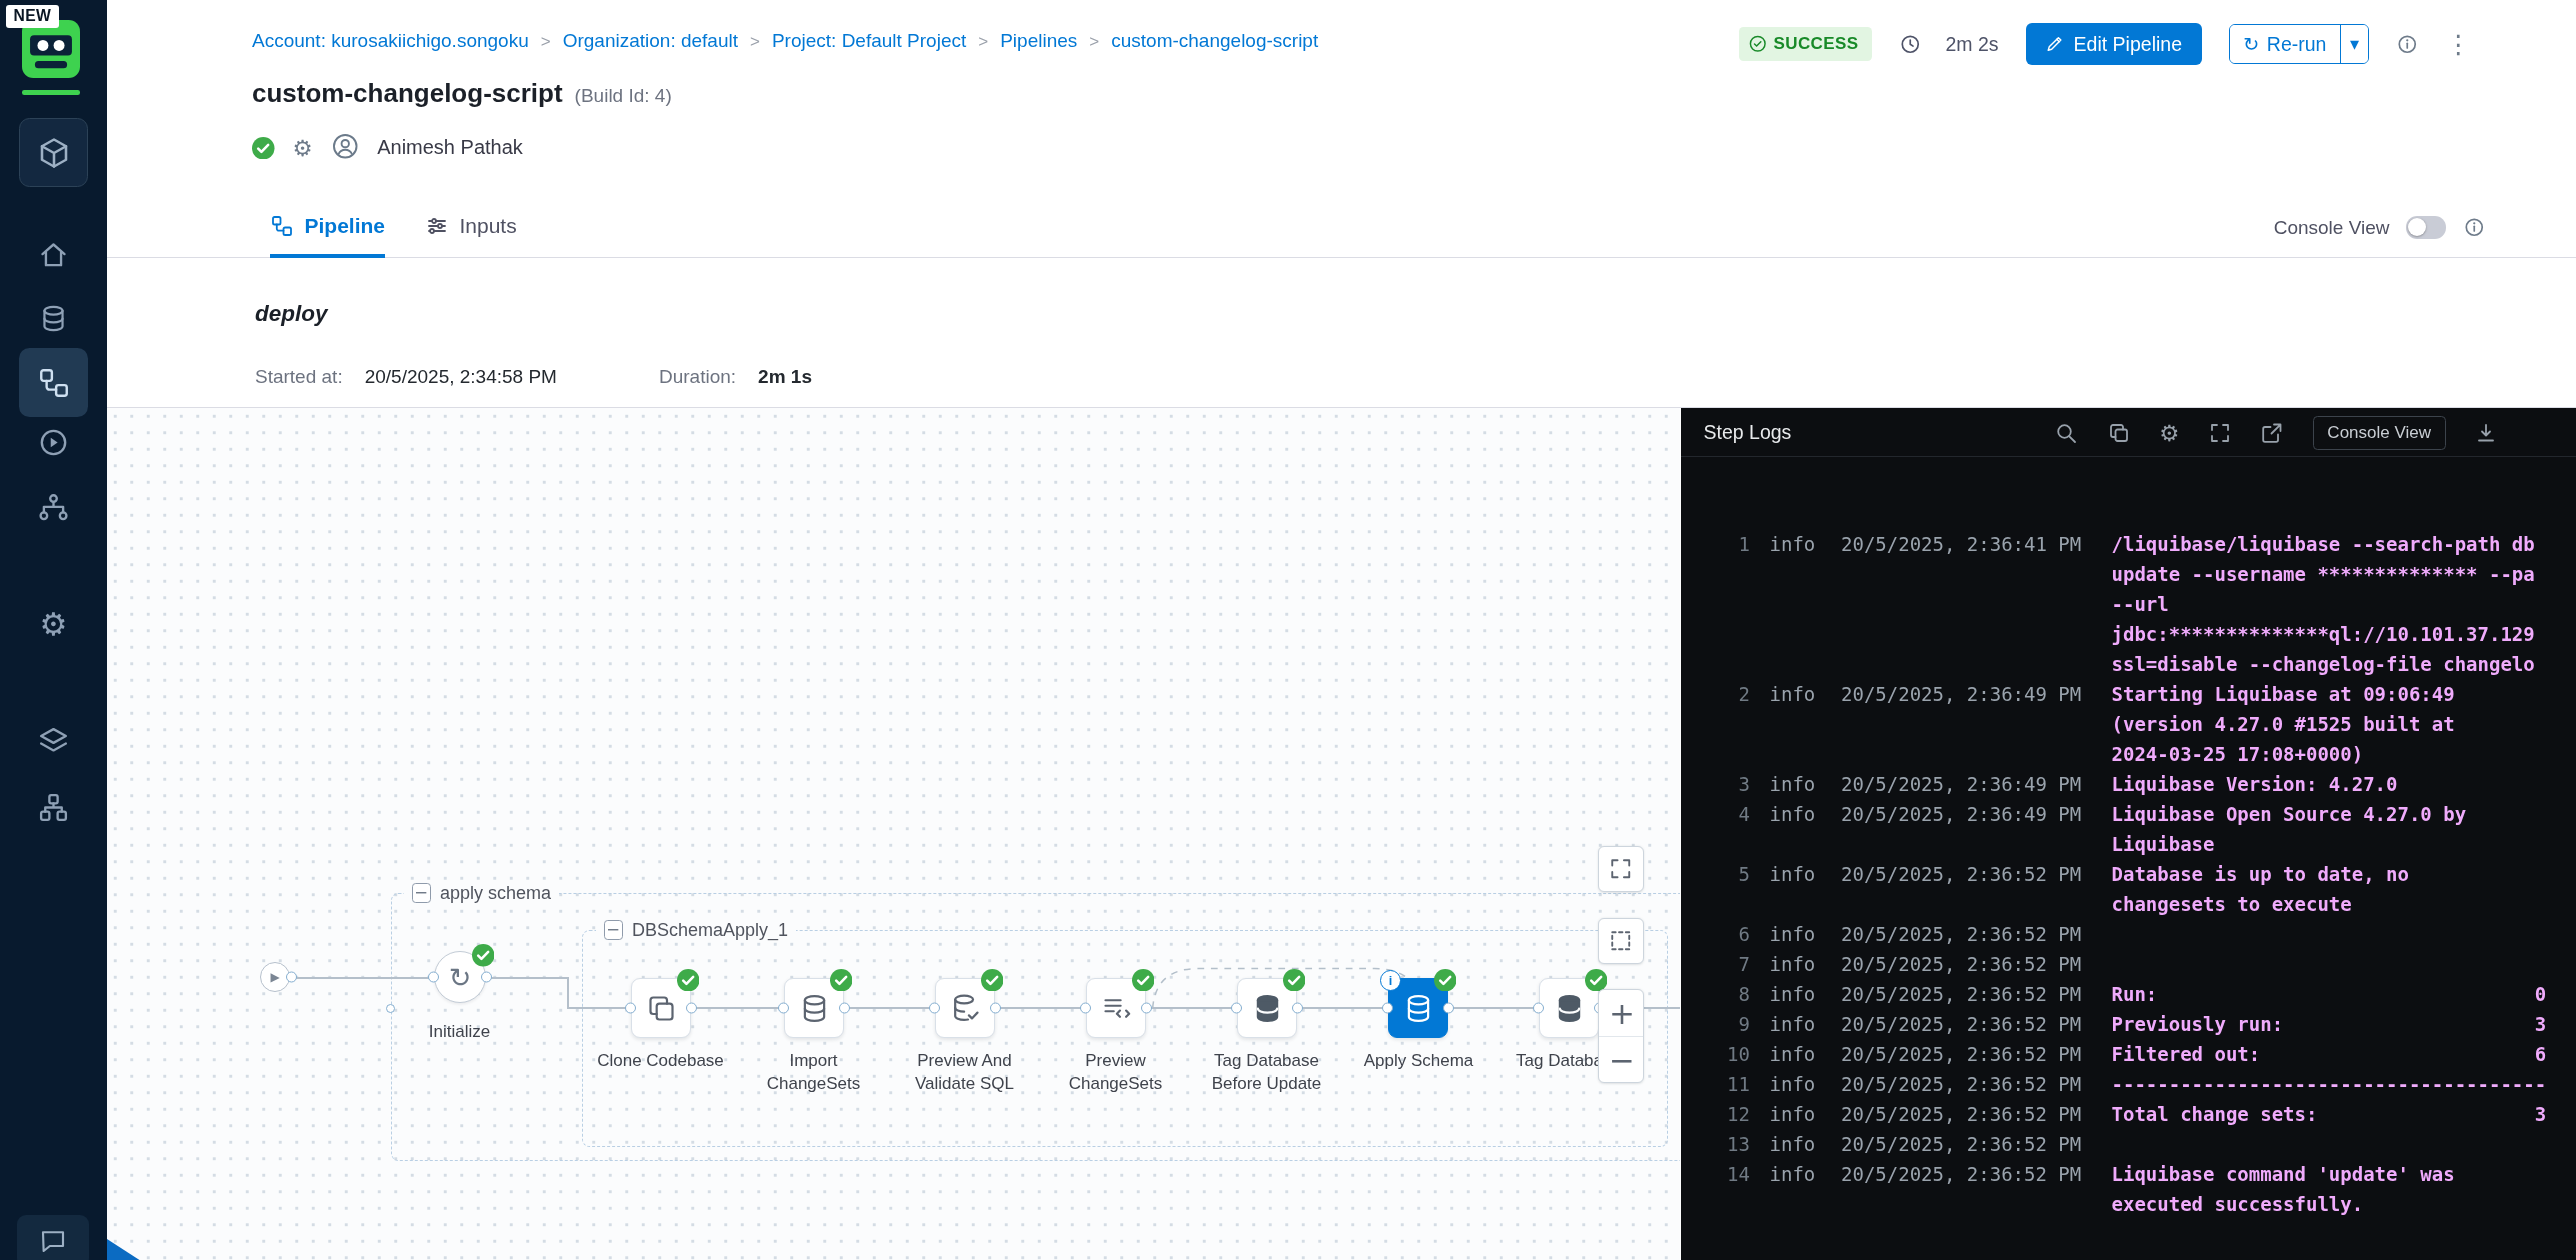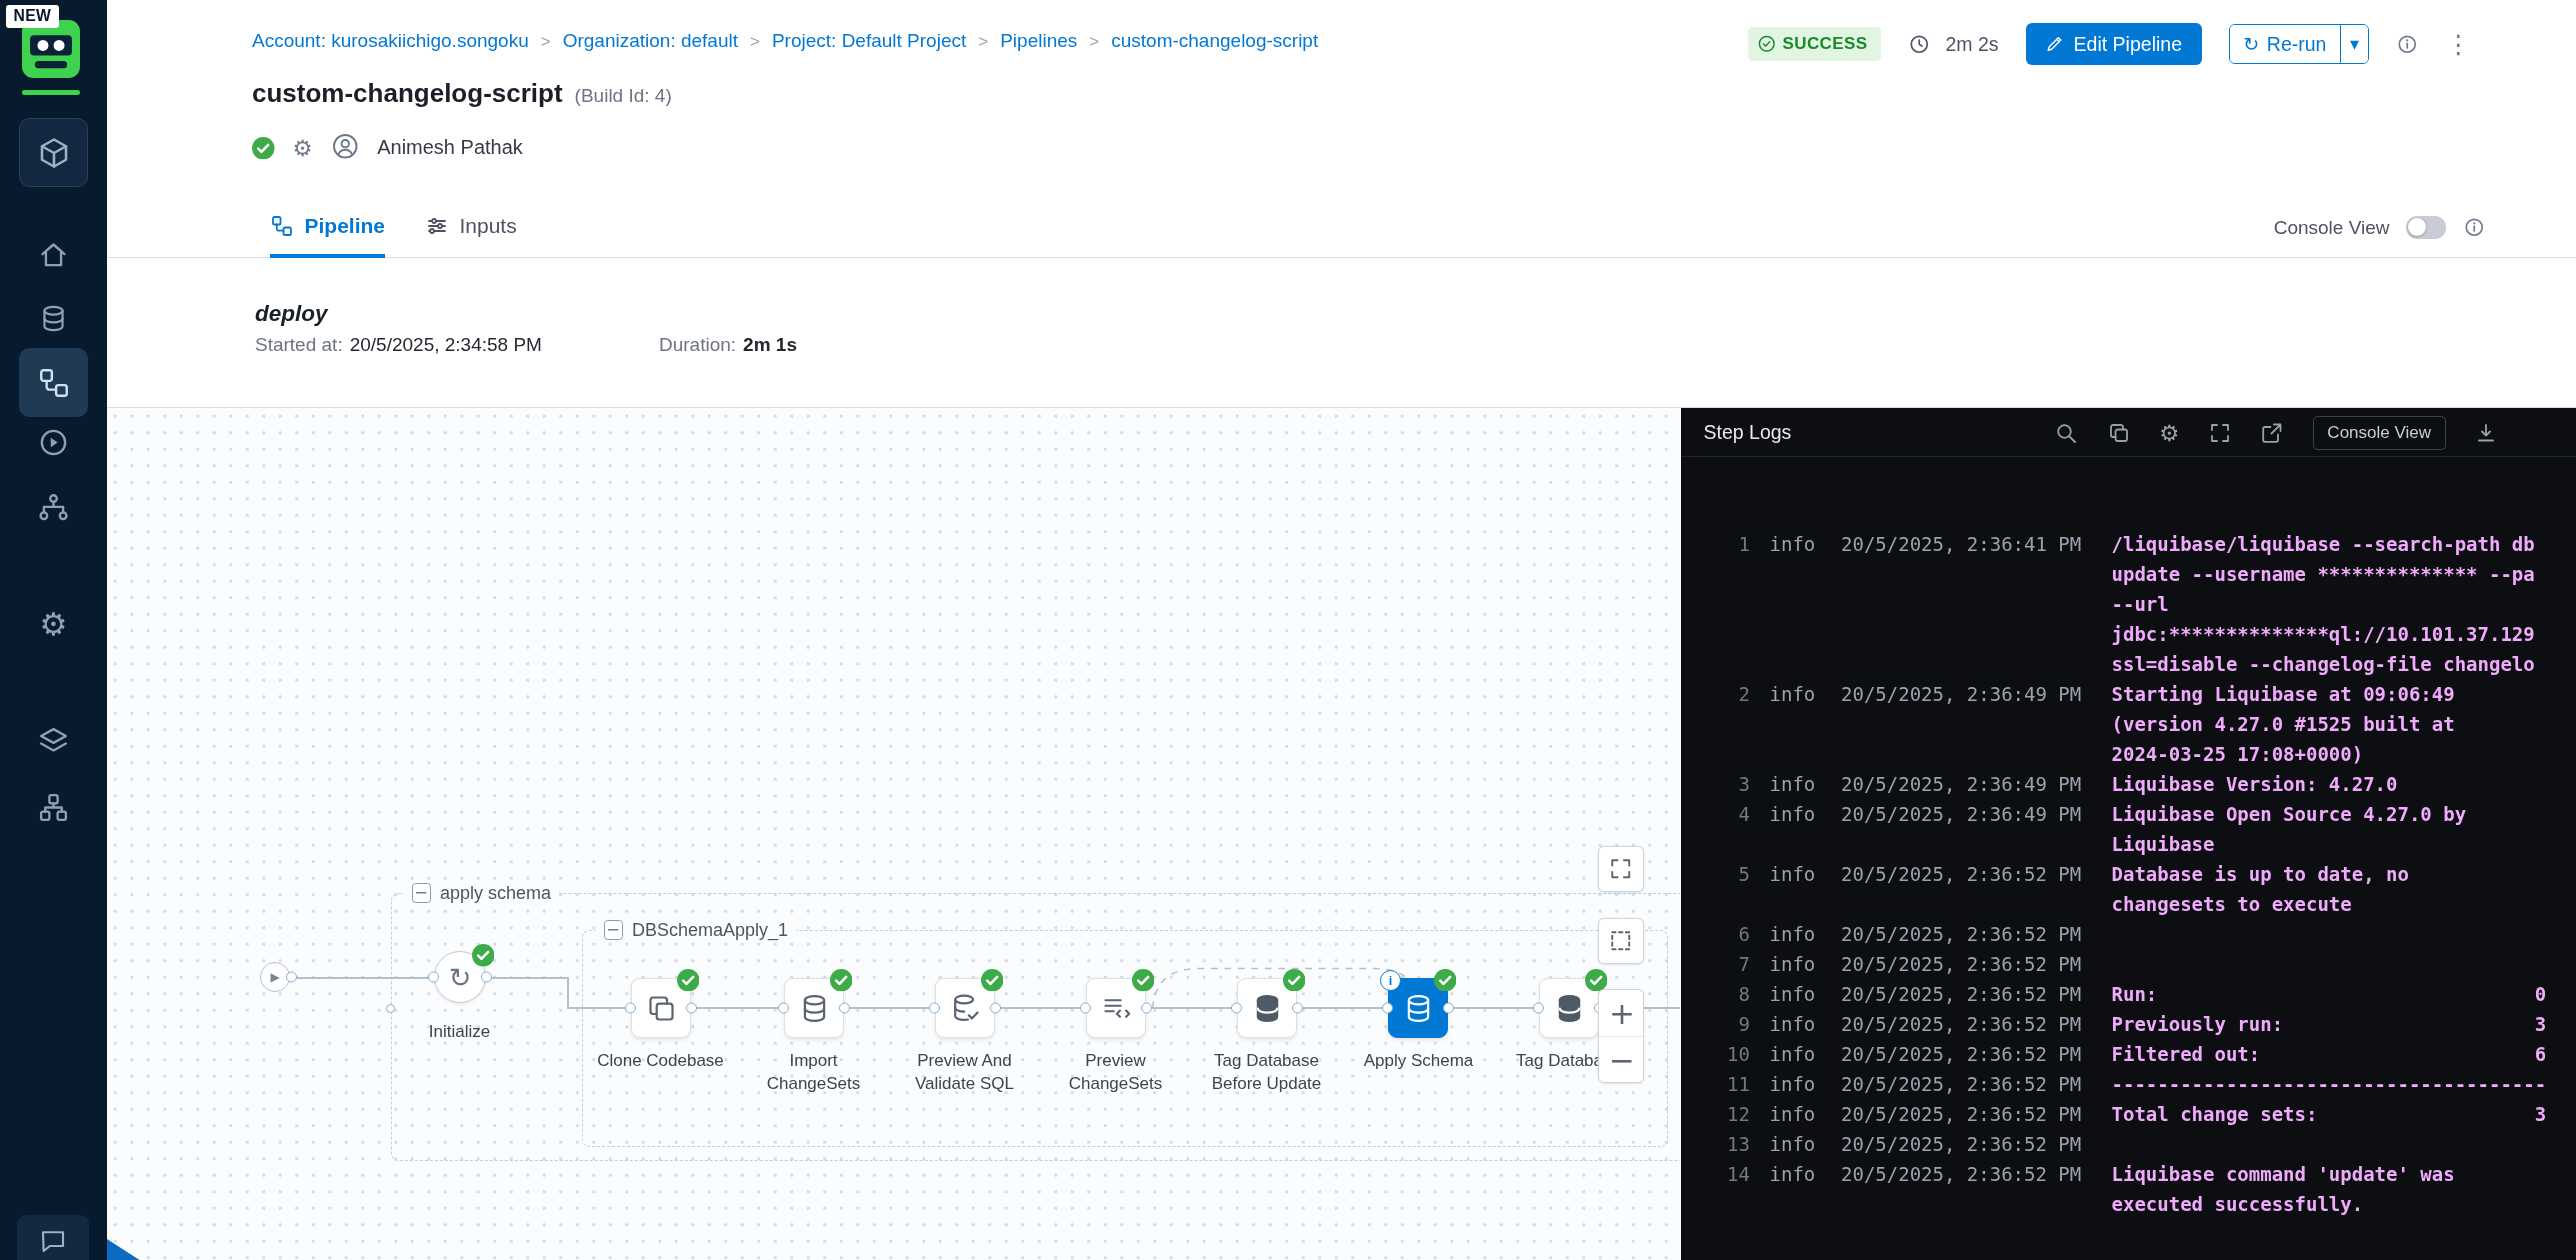--- a/index.html
+++ b/index.html
@@ -19,21 +19,21 @@
   .module-box { color:#9db0c4; }
   .help-box { position:absolute; left:17px; top:1215px; width:72px; height:52px; background:#13293f; border-radius:9px; display:flex; align-items:center; justify-content:center; color:#9db0c4; }
 
   
   .topbar { position:absolute; left:107px; top:0; width:2469px; height:197px; background:#fff; }
   .breadcrumb { position:absolute; left:145px; top:30px; display:flex; align-items:center; font-size:19px; }
   .crumb { color:#0278d5; cursor:pointer; white-space:nowrap; }
   .crumb + .crumb::before { content:">"; color:#9aa0aa; margin:0 12px; font-size:17px; cursor:default; }
   .hdr-right { position:absolute; right:105px; top:21px; height:46px; display:flex; align-items:center; gap:27px; }
   .badge-success { display:flex; align-items:center; gap:6px; background:#e2f5e2; color:#188a28; font-size:17px; font-weight:700; letter-spacing:0.4px; padding:6.7px 13.5px 6.7px 9px; border-radius:4.5px; }
-  .duration { display:flex; align-items:center; gap:15px; color:#4e5368; font-size:19.5px; }
+  .duration { display:flex; align-items:center; gap:24px; color:#4e5368; font-size:19.5px; }
   .duration svg, .badge-success svg { stroke:currentColor; fill:none; stroke-width:1.8; stroke-linecap:round; stroke-linejoin:round; }
   .btn-primary { display:flex; align-items:center; gap:9px; background:#0278d5; color:#fff; font-size:19.5px; border:none; padding:9.7px 19.5px; border-radius:6px; cursor:pointer; font-family:inherit; }
   .btn-primary svg { stroke:#fff; fill:none; stroke-width:1.8; stroke-linecap:round; stroke-linejoin:round; }
   .btn-split { display:flex; border:1.5px solid #0278d5; border-radius:6px; overflow:hidden; background:#fff; }
   .split-main { display:flex; align-items:center; gap:7.5px; color:#0278d5; background:#fff; border:none; font-size:19.5px; padding:7.5px 13.5px; cursor:pointer; font-family:inherit; }
   .split-caret { border:none; border-left:1.5px solid #0278d5; background:#fff; color:#0278d5; font-size:18px; padding:0 9px; cursor:pointer; }
   .icon-btn { display:inline-flex; align-items:center; justify-content:center; color:#6e7b8a; cursor:pointer; }
   .icon-btn svg { stroke:currentColor; fill:none; stroke-width:1.8; stroke-linecap:round; stroke-linejoin:round; }
   .kebab { color:#6e7b8a; font-size:25.5px; cursor:pointer; }
   .page-title { position:absolute; left:145px; top:78px; font-size:26px; font-weight:700; color:#1b2028; display:flex; align-items:baseline; }
@@ -49,21 +49,21 @@
   .tab svg { stroke:currentColor; fill:none; stroke-width:1.8; stroke-linecap:round; stroke-linejoin:round; }
   .tab.active { color:#0278d5; border-bottom-color:#0278d5; font-weight:700; }
   .tabs-right { position:absolute; right:91px; top:0; height:61px; display:flex; align-items:center; gap:16.5px; }
   .cv-label { font-size:19px; color:#4f5162; }
   .toggle { position:relative; width:40px; height:22.5px; background:#c9ccd6; border-radius:11.2px; cursor:pointer; display:inline-block; }
   .toggle .knob { position:absolute; left:2.2px; top:2.2px; width:18px; height:18px; background:#fff; border-radius:50%; box-shadow:0 0.7px 2.2px rgba(0,0,0,.35); }
 
   
   .stagebar { position:absolute; left:107px; top:258px; width:2469px; height:150px; background:#fff; border-bottom:1.5px solid #dbdce4; }
   .stage-name { position:absolute; left:148px; top:43px; font-size:22.5px; font-weight:700; color:#1b2028;font-style:italic; }
-  .meta-started, .meta-duration { position:absolute; top:76px; font-size:19px; display:flex; gap:7px; }
+  .meta-started, .meta-duration { position:absolute; top:108px; font-size:19px; display:flex; gap:22px; }
   .meta-started { left:148px; } .meta-duration { left:552px; }
   .meta-label { color:#6d7380; } .meta-value { color:#24292f; } .meta-value.bold { font-weight:700; }
 
   
   .canvas { position:absolute; left:107px; top:408px; width:1573px; height:853px; overflow:hidden;
             background-color:#fbfcfd; background-image:radial-gradient(#d4dce4 1.5px, transparent 1.5px); background-size:16.5px 16.5px; }
   .group { position:absolute; border:1.5px dashed #b9cfe4; border-radius:7.5px; }
   .group-label { position:absolute; display:flex; align-items:center; gap:9px; font-size:18px; color:#50545e; background:#fbfcfd; padding:1.5px 7.5px; white-space:nowrap; cursor:pointer; }
   .collapse-box { display:inline-flex; align-items:center; justify-content:center; width:19.5px; height:19.5px; border:1.5px solid #8f9bab; border-radius:3.7px; color:#6b7684; font-size:16.5px; line-height:1; background:#fff; }
   .hl { position:absolute; height:1.5px; background:#b4bfca; }

